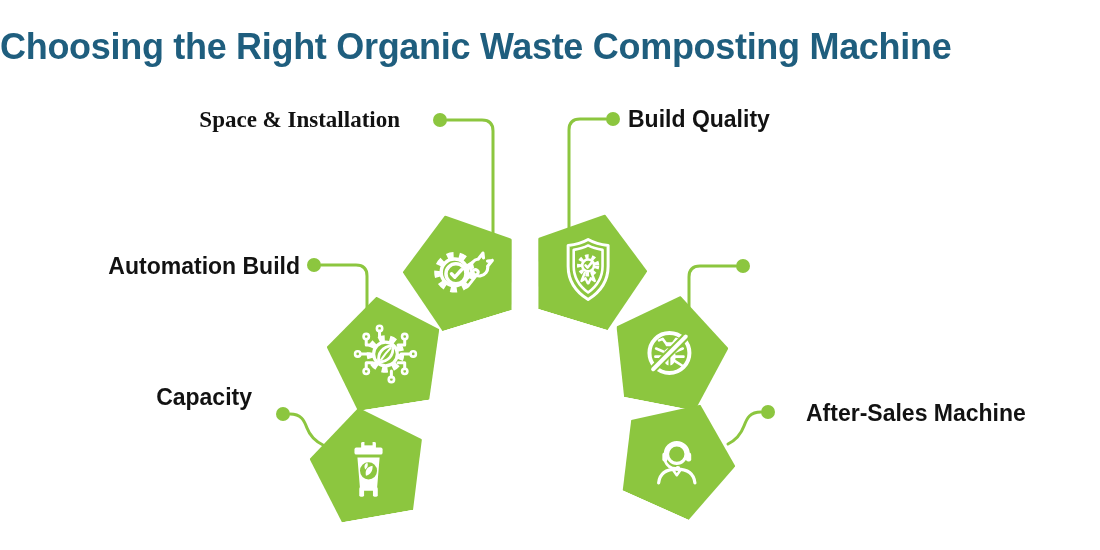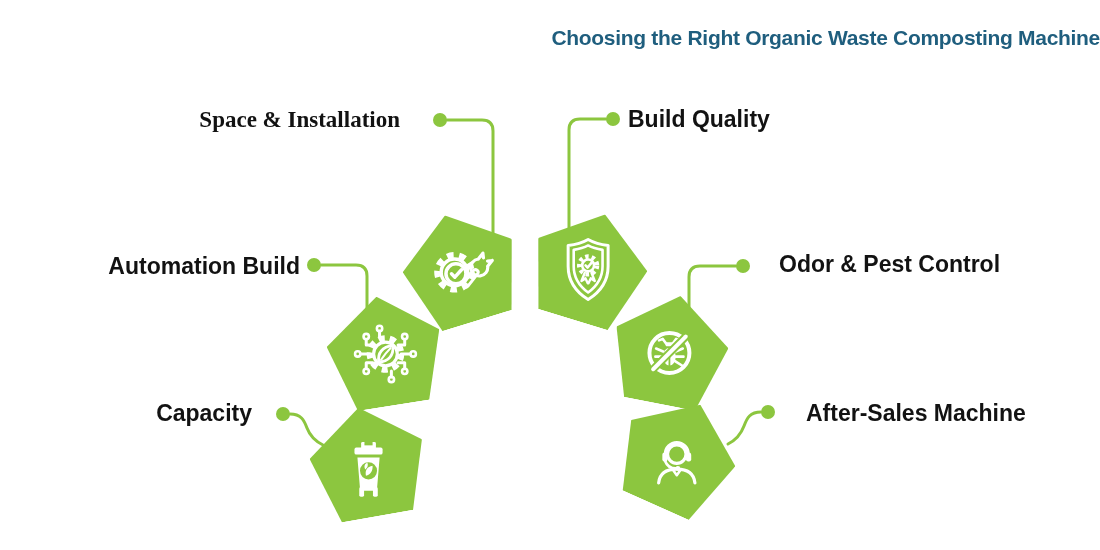--- a/index.html
+++ b/index.html
@@ -11,21 +11,21 @@
   }
   html,body{margin:0;padding:0;}
   body{
     width:1100px;height:550px;background:var(--background);
     font-family:"Liberation Sans","DejaVu Sans",sans-serif;
     position:relative;overflow:hidden;
   }
   .canvas{position:absolute;inset:0;}
   .title{
     position:absolute;top:26px;left:0;width:100%;
-    text-align:right;font-size:21px;font-weight:bold;
+    text-align:left;font-size:36px;font-weight:bold;
     color:var(--title-blue);letter-spacing:-0.3px;
   }
   .label{
     position:absolute;font-size:23px;font-weight:bold;
     color:var(--label-text);line-height:30px;white-space:nowrap;
   }
   .lbl-right{text-align:right;}
   .pent{
     position:absolute;width:114px;height:110px;
     background:var(--accent-green);
@@ -56,22 +56,21 @@
     <path d="M736 266 H700 Q689 266 689 277 V309"></path>
     <circle cx="283" cy="414" r="7"></circle>
     <path d="M290 414 C301 414 304 420 307 428 C310 436 315 441 323 445"></path>
     <circle cx="768" cy="412" r="7"></circle>
     <path d="M761 412 C750 412 747 418 744 426 C741 434 736 440 728 444"></path>
   </svg>
 
   <div class="label lbl-right" style="right:700px;top:105px;font-family:Liberation Serif, serif;">Space &amp; Installation</div>
   <div class="label" style="left:628px;top:104px;">Build Quality</div>
   <div class="label lbl-right" style="right:800px;top:251px;">Automation Build</div>
-  <div class="label" style="left:779px;top:249px;">Odor &amp; Pest Control</div>
-  <div class="label lbl-right" style="right:848px;top:398px;">Capacity</div>
+  <div class="label lbl-right" style="right:848px;top:382px;">Capacity</div>
   <div class="label" style="left:806px;top:398px;">After-Sales Machine</div>
 
   <div class="pent" style="left:404px;top:213px;transform:rotate(-17deg);">
     <svg class="icon" viewBox="0 0 100 100" style="transform:rotate(17deg);" fill="none" stroke="#FFFFFF" stroke-width="3.5" stroke-linecap="round" stroke-linejoin="round">
       <circle cx="40" cy="52" r="23" stroke-width="6.5" stroke-dasharray="6.5 5.55" stroke-linecap="butt"></circle>
       <circle cx="40" cy="52" r="18"></circle>
       <circle cx="42" cy="54" r="13.5"></circle>
       <path d="M36 54 l4.5 4.5 l9 -10"></path>
       <g transform="translate(73 46) rotate(38)">
         <path d="M-8 -9 A11.5 11.5 0 1 0 8 -9 M-8 -9 L-8 -19 M8 -9 L8 -19 M-8 -19 L-3.5 -14.5 M8 -19 L3.5 -14.5" stroke-width="3.2"></path>

